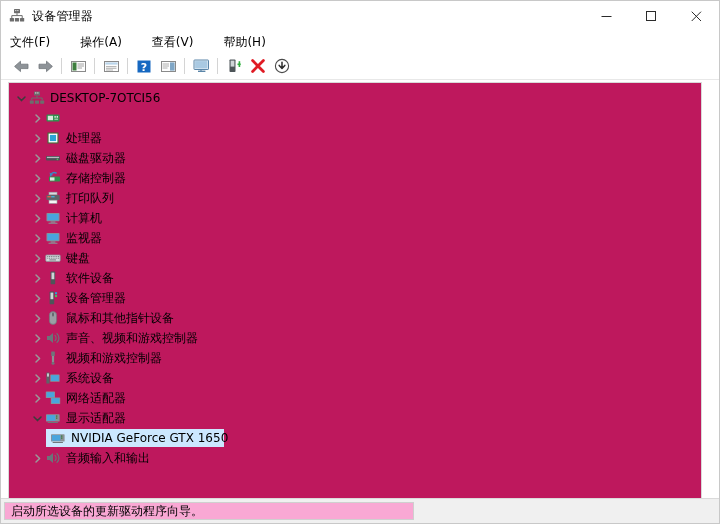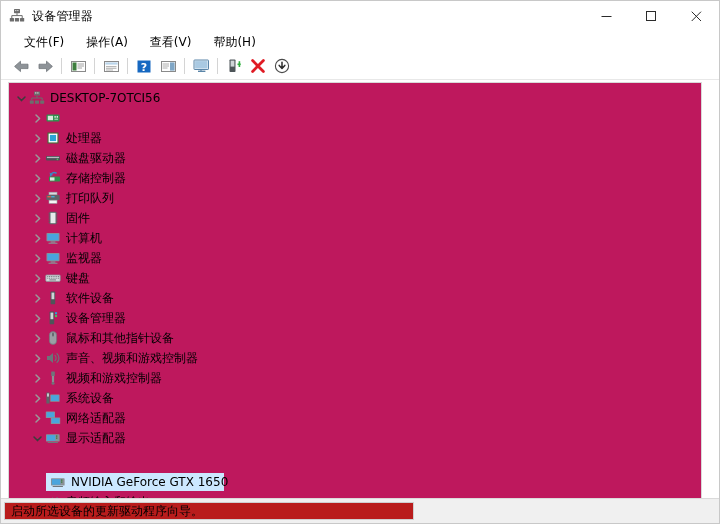--- a/index.html
+++ b/index.html
@@ -67,22 +67,21 @@
     color: #3a3a3a;
   }
 
   
   .menubar {
     height: 22px;
     min-height: 22px;
     background: #ffffff;
     display: flex;
     align-items: center;
-    padding-left: 14px;
-    gap: 4px;
+    gap: 12px;
   }
   .menubar-item {
     font-size: 12px;
     padding: 2px 9px;
     color: #000;
     white-space: nowrap;
   }
 
   
   .toolbar {
@@ -144,21 +143,21 @@
     flex: 0 0 16px;
     position: relative;
   }
   .trow .tlabel {
     font-size: 12px;
     color: #000;
     line-height: 16px;
   }
   .lvl0 { padding-left: 4px; }
   .lvl1 { padding-left: 20px; }
-  .lvl2 { padding-left: 41px; margin-top: 24px; }
+  .lvl2 { padding-left: 41px; }
   .trow.selected .tlabel {
     background: #cce8ff;
     outline: none;
     padding: 1px 3px 2px 2px;
     margin-left: -2px;
   }
   .trow.selected .selbox {
     position: absolute;
     left: 37px;
     top: 1px;
@@ -173,21 +172,21 @@
   .statusbar {
     height: 24px;
     min-height: 24px;
     background: #f0f0f0;
     display: flex;
     align-items: center;
     border-top: 1px solid #dadada;
   }
   .status-cell {
     border: 1px solid #cfcfcf;
-    background: #b91c1c;
+    background: #f9a8d4;
     height: 18px;
     display: flex;
     align-items: center;
     padding: 0 4px 0 6px;
     margin-left: 3px;
     box-sizing: border-box;
     min-width: 410px;
     font-size: 12px;
     color: #000;
     overflow: hidden;
@@ -428,36 +427,20 @@
               <rect x="4" y="2.2" width="8" height="2.6" fill="#d9dde0" stroke="#9aa0a4" stroke-width="0.6"></rect>
               <rect x="1.4" y="5" width="13.2" height="5" rx="1" fill="#5d6468"></rect>
               <rect x="2.4" y="6" width="3.4" height="1.4" fill="#e75c4b"></rect>
               <rect x="6.2" y="6" width="3.4" height="1.4" fill="#4bacd8"></rect>
               <rect x="4" y="10.2" width="8" height="3.2" fill="#f4f5f6" stroke="#9aa0a4" stroke-width="0.6"></rect>
             </svg>
           </span>
           <span class="tlabel">打印队列</span>
         </div>
 
-        <div class="trow lvl1">
-          <span class="twist">
-            <svg width="11" height="11" viewBox="0 0 11 11">
-                <path d="M4 2 L7.6 5.5 L4 9" stroke="#9a9a9a" stroke-width="1.5" fill="none" stroke-linecap="round" stroke-linejoin="round"></path>
-              </svg>
-          </span>
-          <span class="ticon">
-            <svg width="16" height="16" viewBox="0 0 16 16">
-              <rect x="4.5" y="1.8" width="7" height="12.4" rx="0.6" fill="#5d6468"></rect>
-              <rect x="5.5" y="2.8" width="5" height="10.4" fill="#e6e9eb"></rect>
-              <path d="M3.6 3.4 h1.1 M3.6 5.2 h1.1 M3.6 7 h1.1 M3.6 8.8 h1.1 M3.6 10.6 h1.1 M3.6 12.4 h1.1" stroke="#5d6468" stroke-width="1"></path>
-              <path d="M11.3 3.4 h1.1 M11.3 5.2 h1.1 M11.3 7 h1.1 M11.3 8.8 h1.1 M11.3 10.6 h1.1 M11.3 12.4 h1.1" stroke="#5d6468" stroke-width="1"></path>
-            </svg>
-          </span>
-          <span class="tlabel">固件</span>
-        </div>
 
         <div class="trow lvl1">
           <span class="twist">
             <svg width="11" height="11" viewBox="0 0 11 11">
                 <path d="M4 2 L7.6 5.5 L4 9" stroke="#9a9a9a" stroke-width="1.5" fill="none" stroke-linecap="round" stroke-linejoin="round"></path>
               </svg>
           </span>
           <span class="ticon">
             <svg width="16" height="16" viewBox="0 0 16 16">
               <rect x="1.5" y="3" width="13" height="8.2" rx="0.8" fill="#8a9196"></rect>

